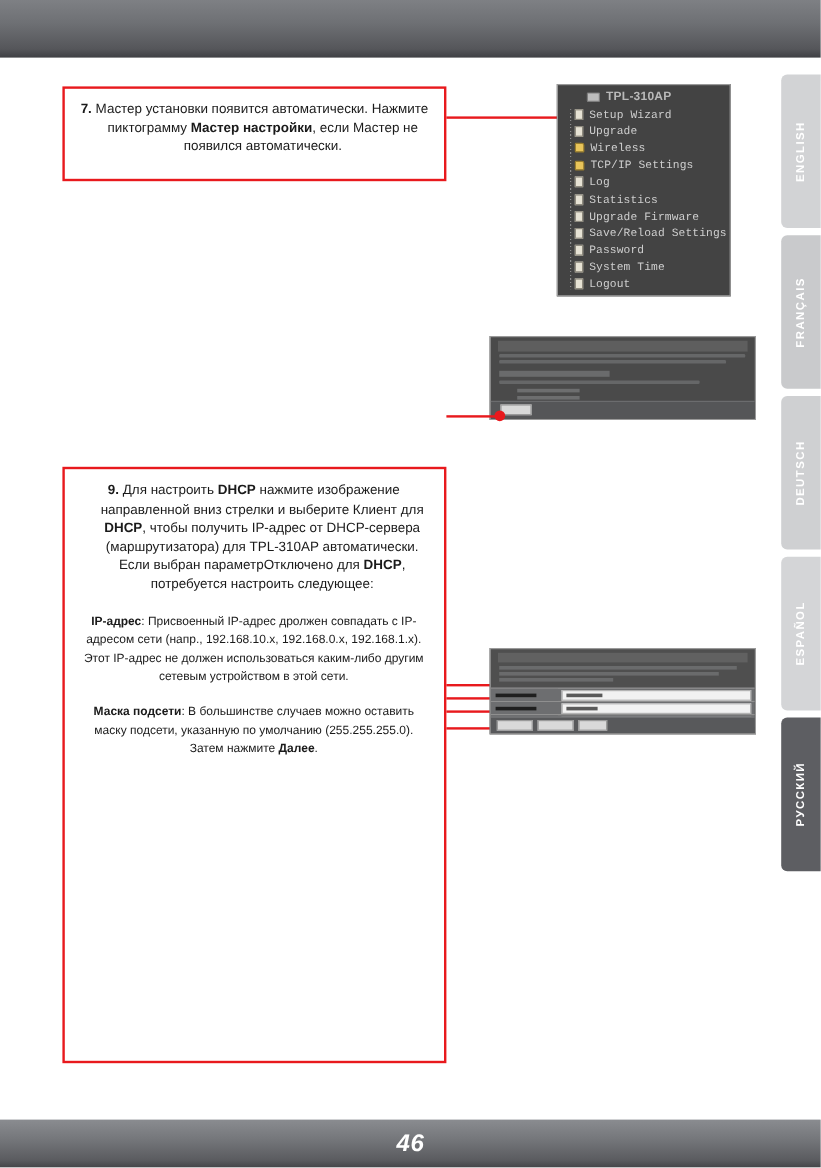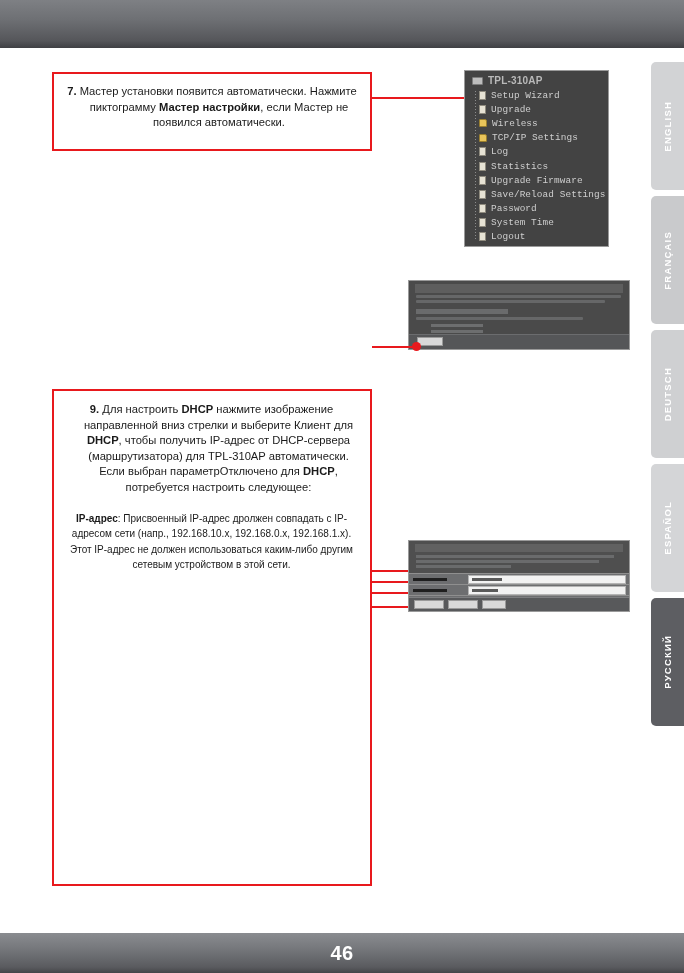--- a/index.html
+++ b/index.html
@@ -18,20 +18,21 @@
   }
   .bar-bottom {
     position: absolute; left: 0; top: 933px; width: 684px; height: 40px;
     background: linear-gradient(to bottom, #8a8c90 0%, #75777b 40%, #5a5b5f 85%, #444548 100%);
   }
   .page-number {
     position: absolute; left: 0; top: 933px; width: 684px; height: 40px;
     display: flex; align-items: center; justify-content: center;
     color: #ffffff; font-size: 20px; font-weight: bold;
     letter-spacing: 0.5px;
+    font-style: italic;
   }
 
   
   .lang-rail { position: absolute; left: 651px; top: 62px; width: 33px; }
   .lang-tab {
     width: 33px; margin-bottom: 6px;
     border-radius: 5px 0 0 5px;
     display: flex; align-items: center; justify-content: center;
     background: #d2d3d5;
     color: #ffffff;
@@ -83,21 +84,21 @@
   
   .shot {
     position: absolute;
     background: #3c3c3c;
     border: 1px solid #9a9a9a;
     overflow: hidden;
   }
   #shot-menu { left: 464px; top: 70px; width: 145px; height: 177px; background: #434343; }
   .menu-head {
     display: flex; align-items: center; gap: 5px;
-    padding: 4px 6px 2px 7px;
+    padding: 4px 6px 2px 24px;
   }
   .menu-head .title {
     color: #b9b9b9; font-size: 10px; font-weight: bold; letter-spacing: .2px;
   }
   .menu-list { padding: 0 0 0 14px; }
   .menu-item {
     display: flex; align-items: center; gap: 5px;
     height: 14.2px;
   }
   .menu-item .label {
@@ -293,20 +294,23 @@
 
   <div class="callout" id="callout-9">
     <div class="inner">
       <div class="step-line">
         <span class="step-num">9.</span>
         <span>Для настроить </span><b>DHCP</b><span> нажмите изображение направленной вниз стрелки и выберите Клиент для </span><b>DHCP</b><span>, чтобы получить IP-адрес от DHCP-сервера (маршрутизатора) для TPL-310AP автоматически. Если выбран параметрОтключено для </span><b>DHCP</b><span>, потребуется настроить следующее:</span>
       </div>
       <div class="para" style="margin-top:15px;">
         <b>IP-адрес</b><span>: Присвоенный IP-адрес дролжен совпадать с IP-адресом сети (напр., 192.168.10.x, 192.168.0.x, 192.168.1.x). Этот IP-адрес не должен использоваться каким-либо другим сетевым устройством в этой сети.</span>
       </div>
+      <div class="para">
+        <b>Маска подсети</b><span>: В большинстве случаев можно оставить маску подсети, указанную по умолчанию (255.255.255.0). Затем нажмите </span><b>Далее</b><span>.</span>
+      </div>
     </div>
   </div>
 
   <div class="conn" style="left:372px; top:570px; width:45px;"></div>
   <div class="dot" style="left:412px; top:566px;"></div>
 
   <div class="conn" style="left:372px; top:581px; width:45px;"></div>
   <div class="dot" style="left:412px; top:577px;"></div>
 
   <div class="conn" style="left:372px; top:592px; width:45px;"></div>

